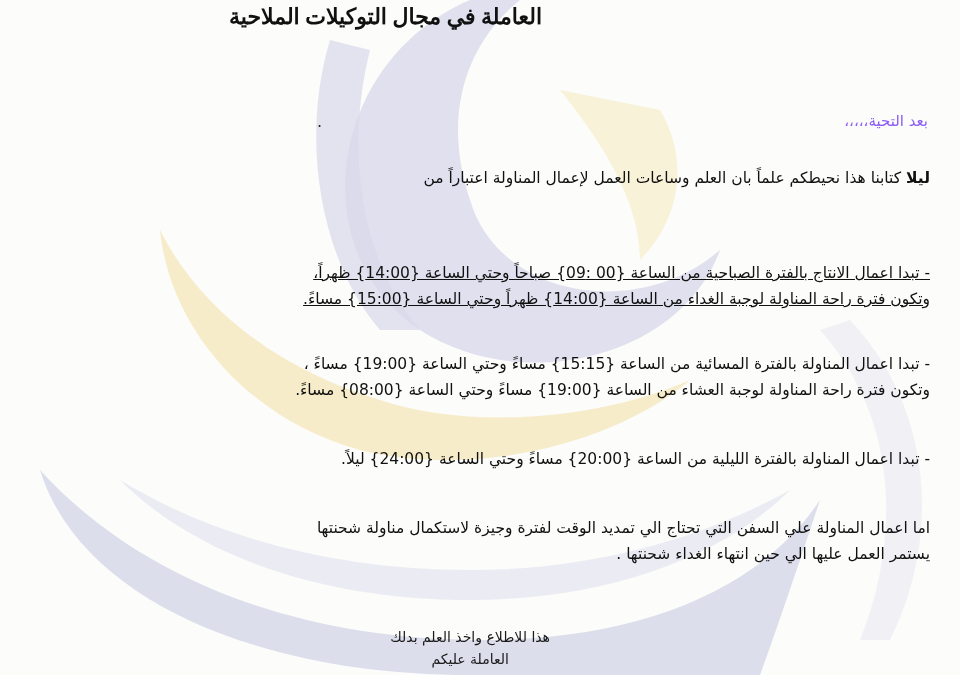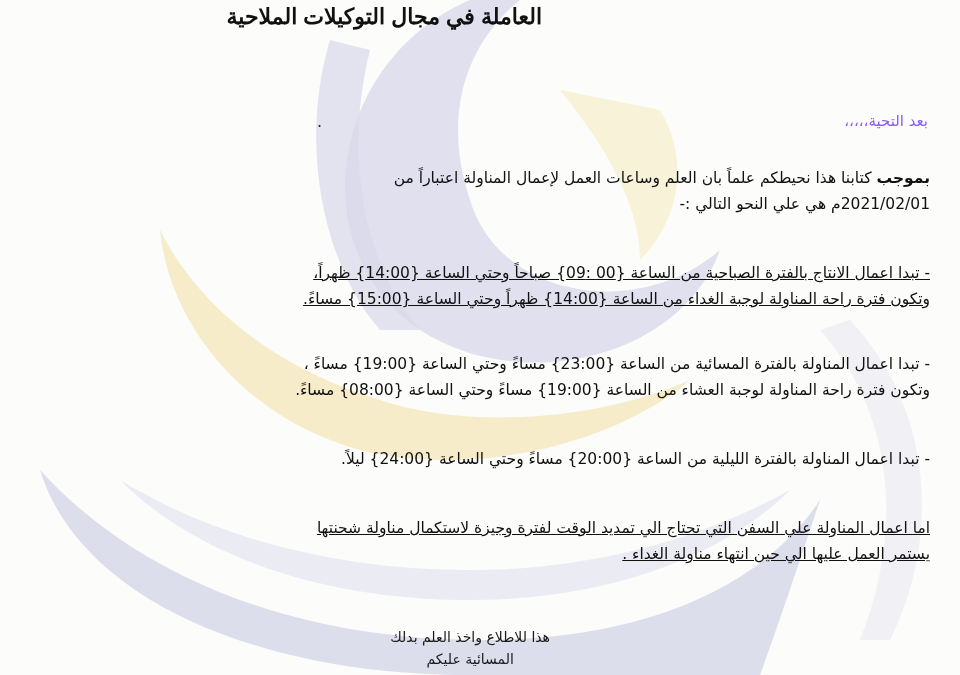--- a/index.html
+++ b/index.html
@@ -32,21 +32,21 @@
   }
   .text-layer {
     position: absolute;
     inset: 0;
     z-index: 1;
   }
   .heading {
     position: absolute;
     top: 4px;
     right: 418px;
-    font-family: Liberation Sans, sans-serif;
+    font-family: Liberation Serif, serif;
     font-weight: bold;
     font-size: 22px;
     color: #111;
     white-space: nowrap;
   }
   .dot-mark {
     position: absolute;
     top: 112px;
     right: 638px;
     font-size: 16px;
@@ -103,41 +103,40 @@
   </svg>
 
   <div class="text-layer">
     <div class="heading">العاملة في مجال التوكيلات الملاحية</div>
 
     <div class="dot-mark">.</div>
 
     <div class="greeting">بعد التحية،،،،،</div>
 
     <div class="para" style="top:165px;">
-      <span class="row"><span class="bold">بموجب</span><span> كتابنا هذا نحيطكم علماً بان العلم وساعات العمل لإعمال المناولة اعتباراً من</span></span>
-      <span class="row">2021/02/01م هي علي النحو التالي :-</span>
+      <span class="row"><span class="bold">ليلا</span><span> كتابنا هذا نحيطكم علماً بان العلم وساعات العمل لإعمال المناولة اعتباراً من</span></span>
     </div>
 
     <div class="para" style="top:260px;text-decoration:underline;">
       <span class="row">-  تبدا اعمال الانتاج بالفترة الصباحية من الساعة {00 :09} صباحاً وحتي الساعة {14:00} ظهراً،</span>
       <span class="row">وتكون فترة راحة المناولة لوجبة الغداء من الساعة {14:00} ظهراً وحتي الساعة {15:00} مساءً.</span>
     </div>
 
     <div class="para" style="top:351px;">
-      <span class="row">- تبدا اعمال المناولة بالفترة المسائية من الساعة {23:00} مساءً وحتي الساعة {19:00} مساءً ،</span>
+      <span class="row">- تبدا اعمال المناولة بالفترة المسائية من الساعة {15:15} مساءً وحتي الساعة {19:00} مساءً ،</span>
       <span class="row">وتكون فترة راحة المناولة لوجبة العشاء من الساعة {19:00} مساءً وحتي الساعة {08:00} مساءً.</span>
     </div>
 
     <div class="para" style="top:446px;">
       <span class="row">- تبدا اعمال المناولة بالفترة الليلية من الساعة {20:00} مساءً وحتي الساعة {24:00} ليلاً.</span>
     </div>
 
-    <div class="para" style="top:515px;text-decoration:underline;">
+    <div class="para" style="top:515px;">
       <span class="row">اما اعمال المناولة علي السفن التي تحتاج الي تمديد الوقت لفترة وجيزة لاستكمال مناولة شحنتها</span>
-      <span class="row">يستمر العمل عليها الي حين انتهاء مناولة الغداء .</span>
+      <span class="row">يستمر العمل عليها الي حين انتهاء الغداء شحنتها .</span>
     </div>
 
     <div class="closing" style="top:626px;">
       <span class="row" style="display:block;">هذا للاطلاع واخذ العلم بدلك</span>
-      <span class="row" style="display:block;">المسائية عليكم</span>
+      <span class="row" style="display:block;">العاملة عليكم</span>
     </div>
   </div>
 </div>
 
 </body></html>

